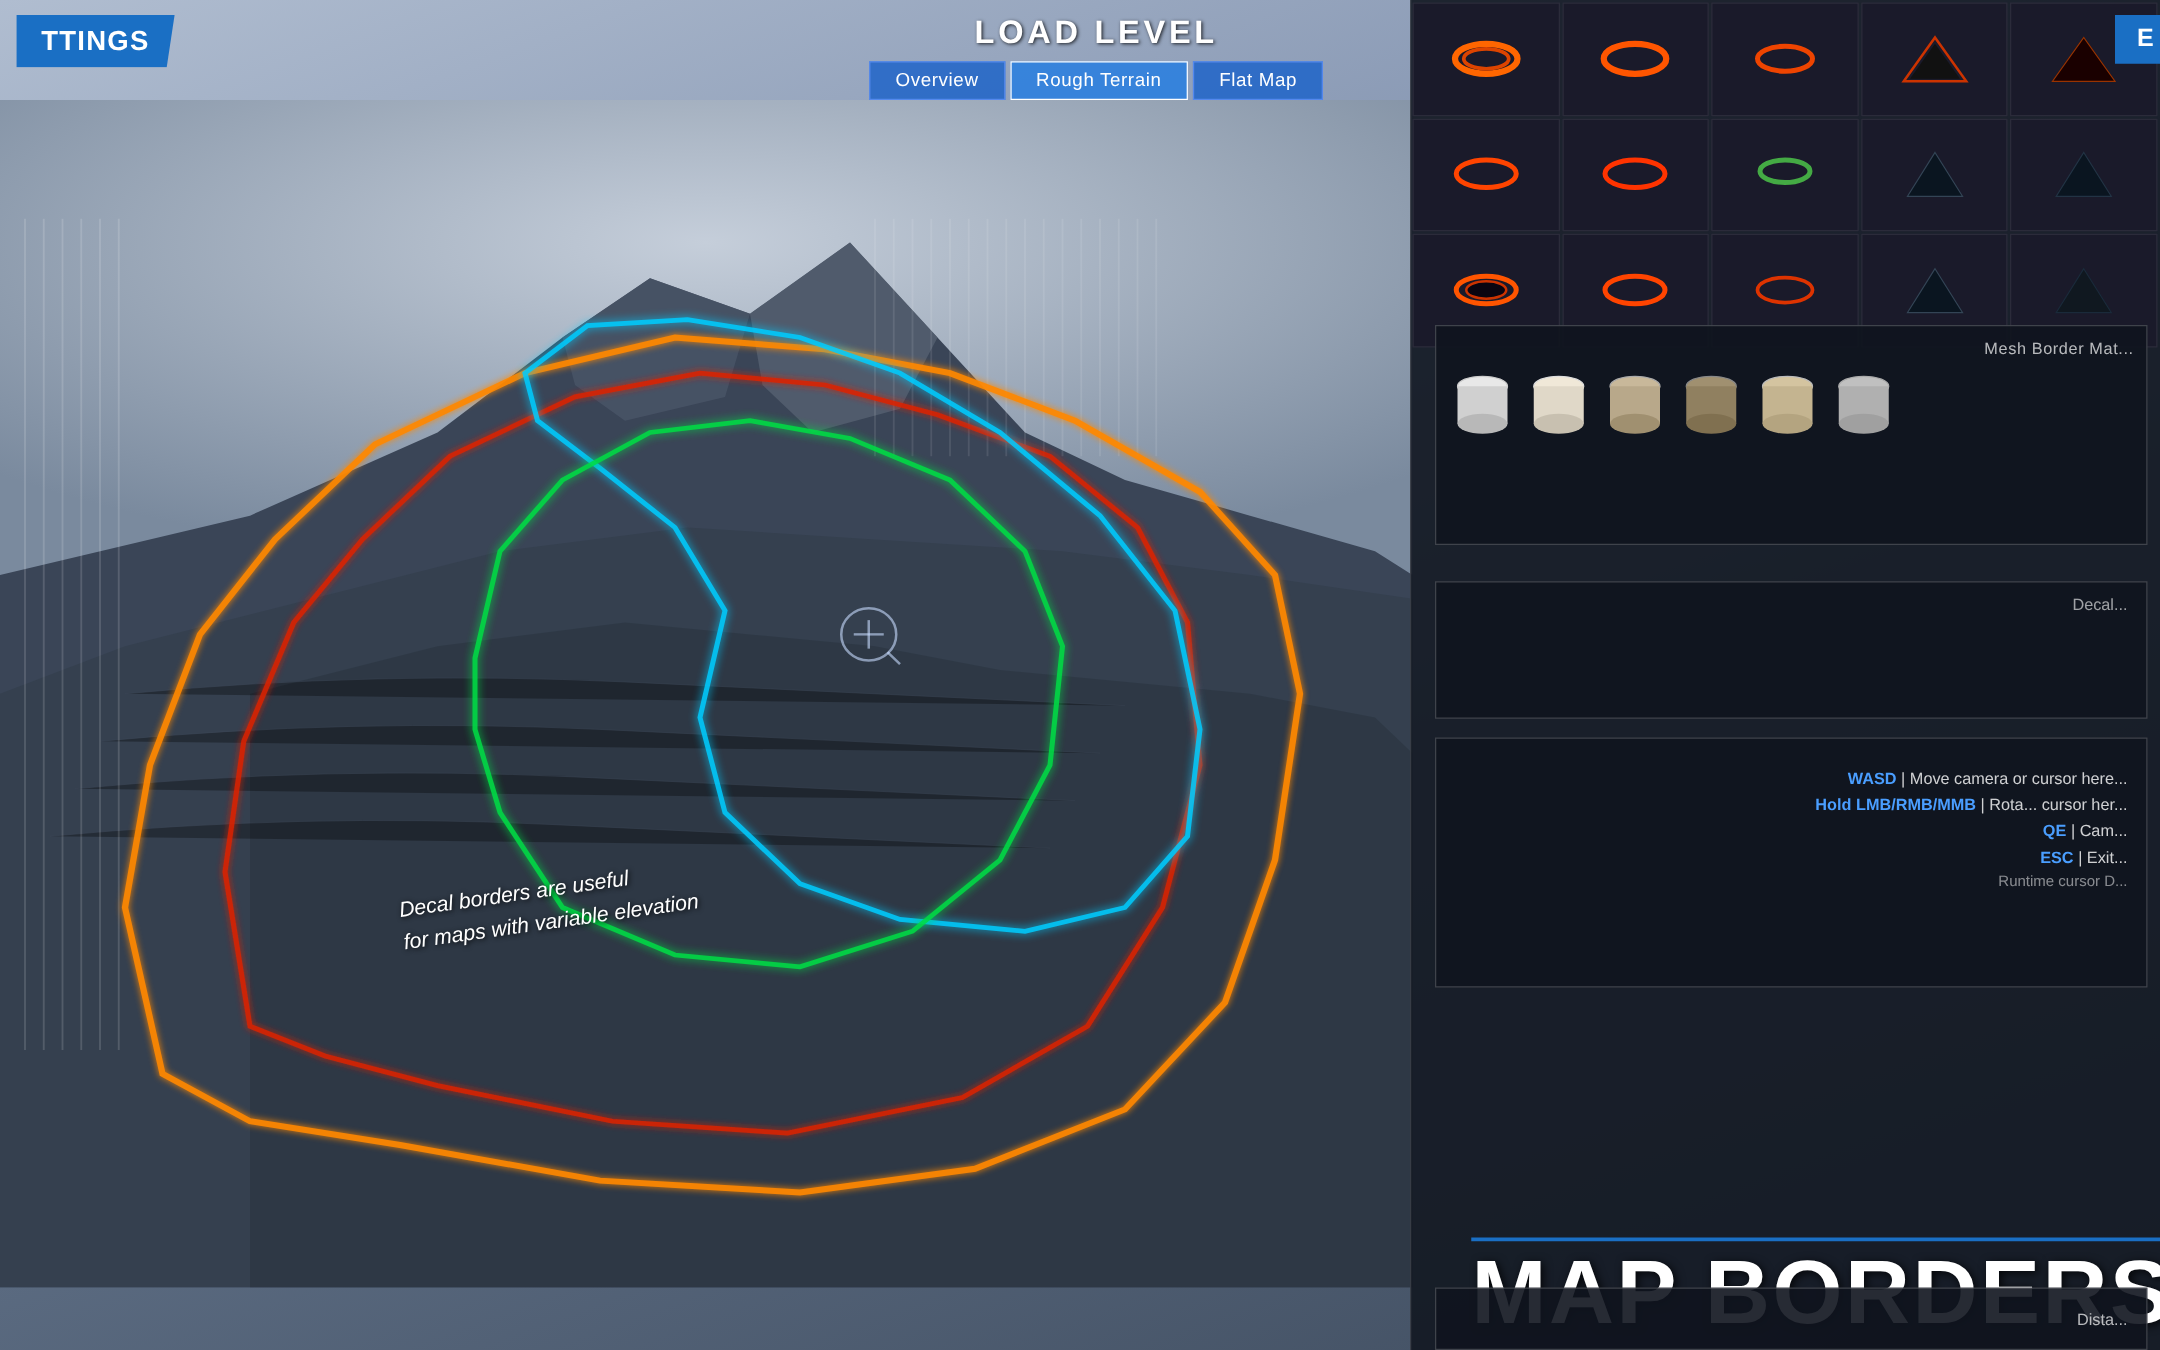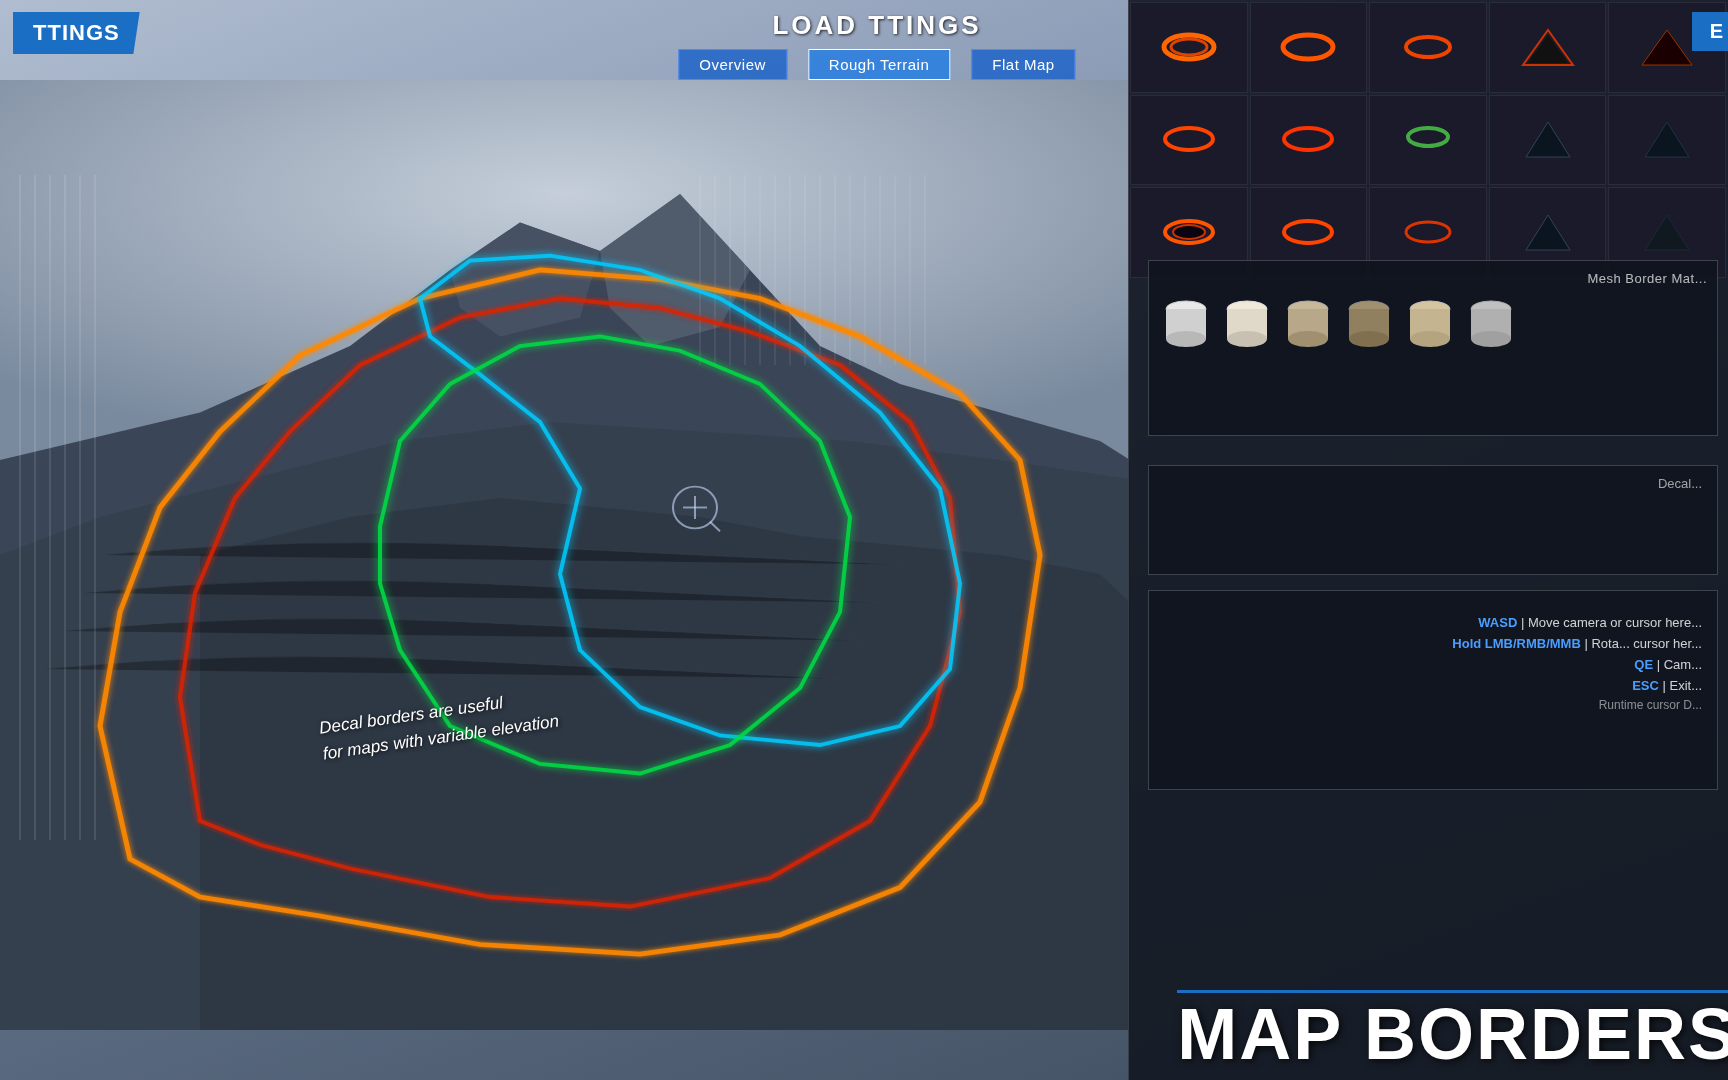--- a/index.html
+++ b/index.html
@@ -73,21 +73,21 @@
       color: white;
       font-size: 26px;
       font-weight: bold;
       letter-spacing: 3px;
       text-shadow: 1px 1px 3px rgba(0,0,0,0.8);
       margin-bottom: 8px;
     }
 
     .level-buttons {
       display: flex;
-      gap: 21px;
+      gap: 4px;
     }
 
     .level-btn {
       background: rgba(30, 100, 200, 0.85);
       border: 1px solid rgba(100,150,255,0.7);
       color: white;
       padding: 6px 20px;
       font-size: 15px;
       cursor: pointer;
       letter-spacing: 0.5px;
@@ -385,21 +385,21 @@
     </div>
   </div>
 
   <div class="top-header">
 
     <div class="settings-tab">
       <span>TTINGS</span>
     </div>
 
     <div class="load-level-container">
-      <div class="load-level-title">LOAD TTINGS</div>
+      <div class="load-level-title">LOAD LEVEL</div>
       <div class="level-buttons">
         <button class="level-btn">Overview</button>
         <button class="level-btn active">Rough Terrain</button>
         <button class="level-btn">Flat Map</button>
       </div>
     </div>
 
     <div class="top-right-btn">E</div>
   </div>
 
@@ -547,16 +547,19 @@
         <div class="control-line">
           <span class="control-key">ESC</span>
           <span>| Exit...</span>
         </div>
       </div>
       <div style="color:rgba(255,255,255,0.5);font-size:12px;text-align:right;margin-top:5px;">Runtime cursor D...</div>
     </div>
 
     <div class="map-borders-title">MAP BORDERS</div>
 
+    <div class="distance-panel">
+      <span style="color:rgba(255,255,255,0.7);font-size:13px;">Dista...</span>
+    </div>
 
   </div>
 
 </div>
 
 </body></html>

